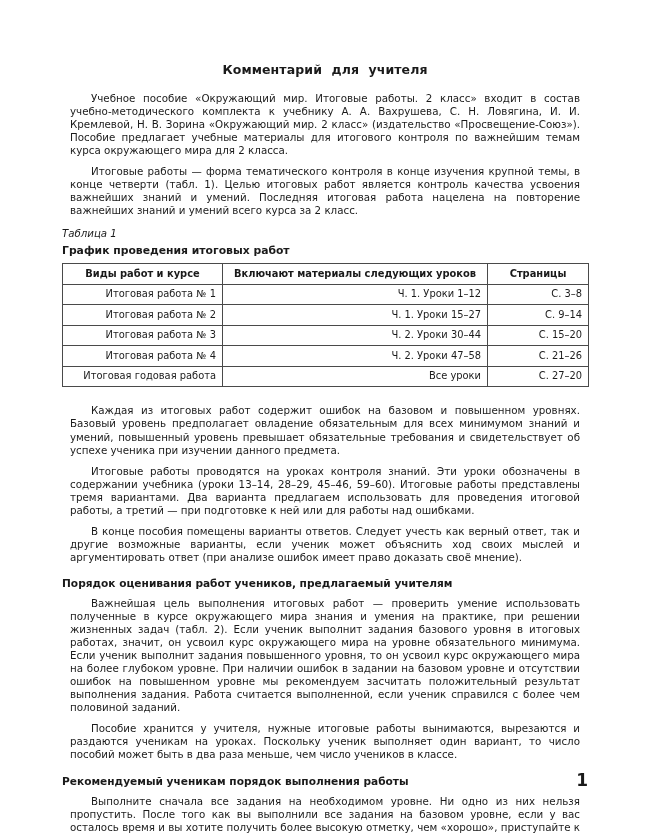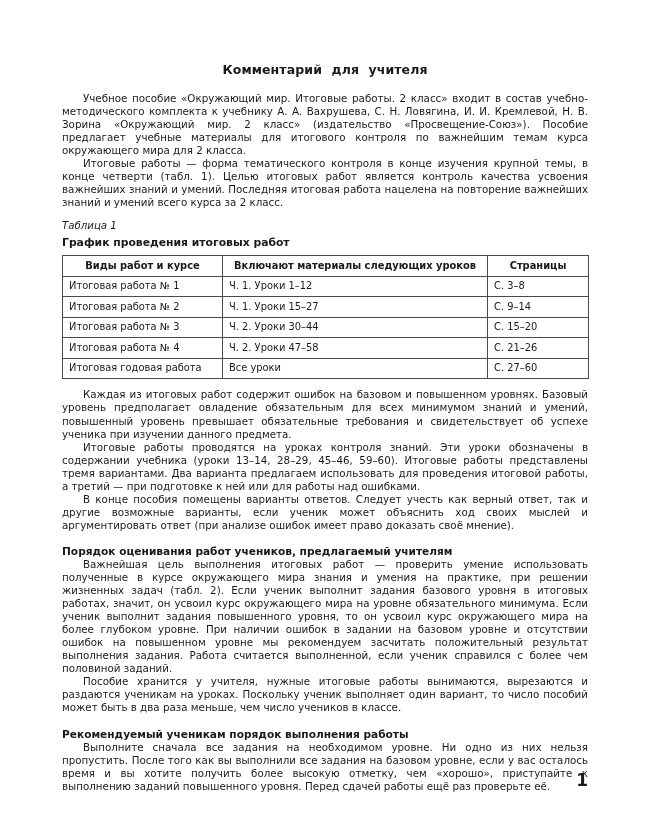--- a/index.html
+++ b/index.html
@@ -25,21 +25,21 @@
   .doc-title {
     text-align: center;
     font-size: 12.5px;
     font-weight: bold;
     letter-spacing: 0.1px;
     word-spacing: 5px;
     margin: 0;
     padding-top: 62px;
   }
   p.para {
-    margin: 0;
+    margin: 8px;
     font-size: 10.3px;
     line-height: 13.05px;
     text-align: justify;
     text-indent: 21px;
     hyphens: manual;
   }
   p.first-after-title {
     margin-top: 15px;
   }
   .table-caption-right {
@@ -64,21 +64,21 @@
     border: 1px solid #4a4a4a;
     padding: 3.5px 6px 4px 6px;
     vertical-align: middle;
     line-height: 12px;
   }
   table.sched th {
     font-weight: bold;
     text-align: center;
   }
   table.sched td {
-    text-align: left;
+    text-align: right;
   }
   table.sched col.c1 { width: 160px; }
   table.sched col.c2 { width: 265px; }
   table.sched col.c3 { width: 101px; }
 
   h2.section-head {
     text-align: left;
     font-size: 10.6px;
     font-weight: bold;
     margin: 13px 0 1px 0;
@@ -136,21 +136,21 @@
         <td>С. 15–20</td>
       </tr>
       <tr>
         <td>Итоговая работа № 4</td>
         <td>Ч. 2. Уроки 47–58</td>
         <td>С. 21–26</td>
       </tr>
       <tr>
         <td>Итоговая годовая работа</td>
         <td>Все уроки</td>
-        <td>С. 27–60</td>
+        <td>С. 27–20</td>
       </tr>
     </tbody>
   </table>
 
   <div class="spacer-after-table"></div>
 
   <p class="para">Каждая из итоговых работ содержит ошибок на базовом и повышенном уровнях. Базовый уровень предполагает овладение обязательным для всех минимумом знаний и умений, повышенный уровень превышает обязательные требования и свидетельствует об успехе ученика при изучении данного предмета.</p>
   <p class="para">Итоговые работы проводятся на уроках контроля знаний. Эти уроки обозначены в содержании учебника (уроки 13–14, 28–29, 45–46, 59–60). Итоговые работы представлены тремя вариантами. Два варианта предлагаем использовать для проведения итоговой работы, а третий — при подготовке к ней или для работы над ошибками.</p>
   <p class="para">В конце пособия помещены варианты ответов. Следует учесть как верный ответ, так и другие возможные варианты, если ученик может объяснить ход своих мыслей и аргументировать ответ (при анализе ошибок имеет право доказать своё мнение).</p>
 

